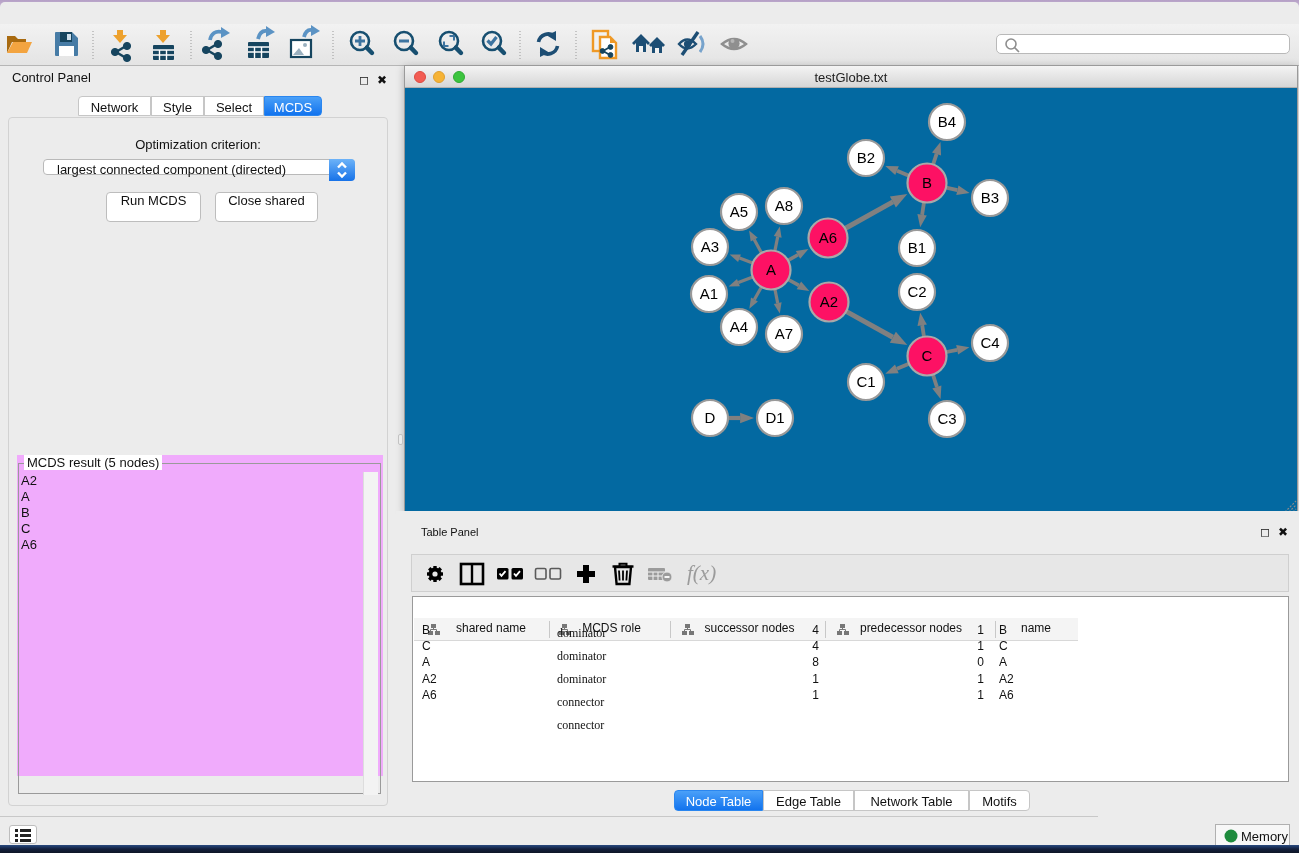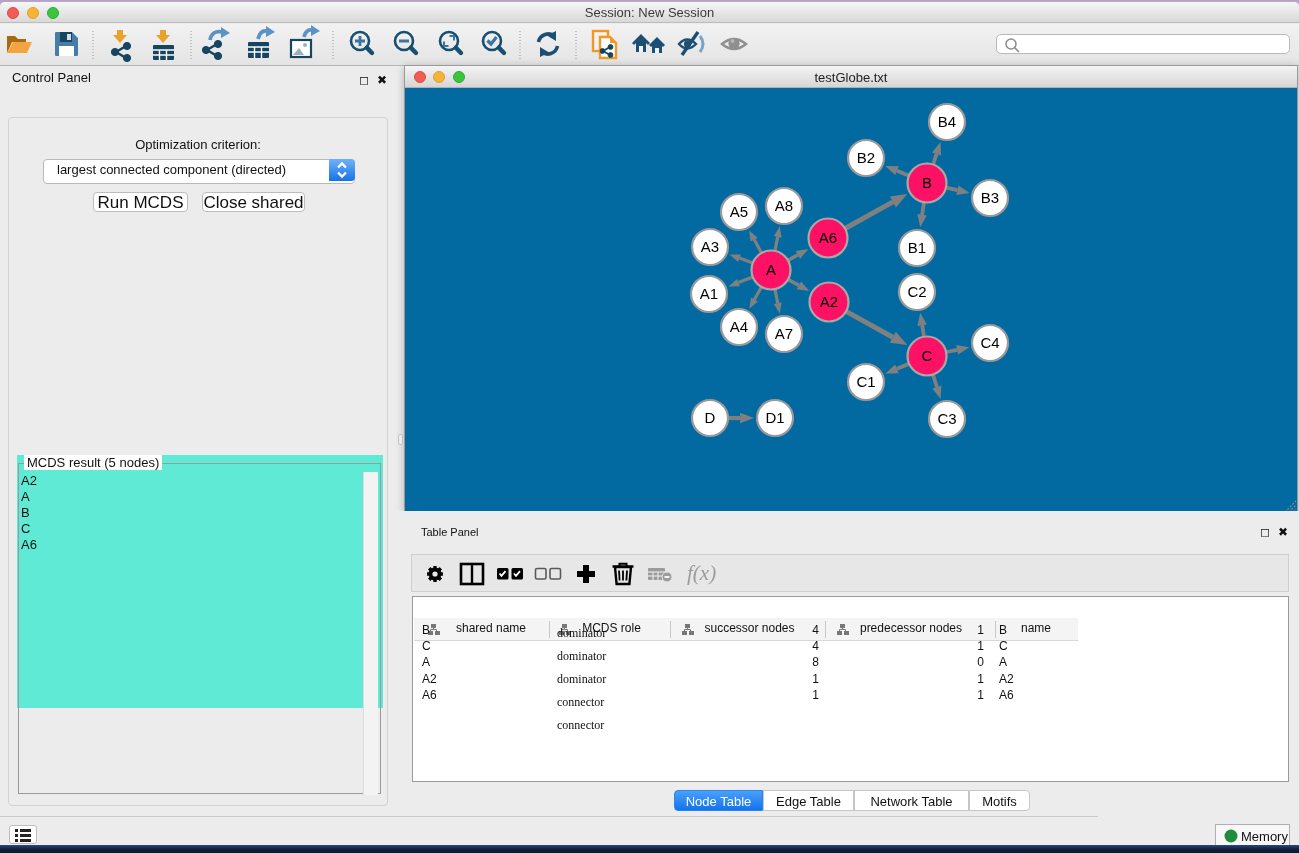--- a/index.html
+++ b/index.html
@@ -24,25 +24,25 @@
 
 #cp { left:0; top:64px; width:396px; height:746px; background:#ececec; }
 #cp-hdr { left:0; top:0; width:396px; height:30px; }
 #cp-hdr .txt { left:12px; top:4px; font-size:13px; color:#111; }
 .wbtn { font-size:12px; color:#111; top:7px; }
 #cp-tabs { left:0; top:30px; width:396px; height:22px; }
 .tab { position:absolute; top:0; height:20px; background:#fff; border:1px solid #c6c6c6; font-size:13px; text-align:center; padding-top:3px; color:#111; }
 .tab.sel { background:linear-gradient(#4aa0f8,#1273ee); color:#fff; border-color:#2a86ef; }
 #cp-inner { left:8px; top:51px; width:380px; height:689px; background:#ececec; border:1px solid #d2d2d2; border-radius:4px; }
 #opt-label { left:0; top:71px; width:396px; text-align:center; font-size:13px; color:#111; }
-#dropdown { left:43px; top:93px; width:312px; height:25px; background:#fff; border:1px solid #b9b9b9; border-radius:4px; }
+#dropdown { left:43px; top:93px; width:312px; height:16px; background:#fff; border:1px solid #b9b9b9; border-radius:4px; }
 #dropdown .txt { left:13px; top:2px; font-size:13px; color:#111; }
 #dropdown .stepper { right:-1px; top:-1px; width:26px; height:22px; background:linear-gradient(#6db3f8,#1772e8); border-radius:0 4px 4px 0; }
-.btn { position:absolute; height:20px; background:#fff; border:1px solid #bdbdbd; border-radius:4px; font-size:17px; text-align:center; color:#111; }
-#mcds-box { left:17px; top:389px; width:366px; height:253px; background:#5eead4; }
+.btn { position:absolute; height:30px; background:#fff; border:1px solid #bdbdbd; border-radius:4px; font-size:13px; text-align:center; color:#111;margin-left:13px; }
+#mcds-box { left:17px; top:389px; width:366px; height:321px; background:#f0abfc; }
 #mcds-box .gb-border { left:1px; top:8px; width:363px; height:331px; border:1px solid #9a9a9a; }
 #mcds-box .gb-label { left:7px; top:0px; background:#fff; padding:0 3px; font-size:13px; color:#111; }
 #mcds-list { left:4px; top:18px; width:345px; font-size:13px; color:#111; line-height:16px; }
 #mcds-scroll { left:346px; top:17px; width:15px; height:323px; background:#f3f3f3; border-left:1px solid #ddd; }
 
 #nw { left:404px; top:63px; width:894px; height:448px; background:#fff; border:1px solid #9a9a9a; box-shadow:0 2px 8px rgba(0,0,0,0.25); }
 #nw-titlebar { left:0; top:0; width:892px; height:22px; background:linear-gradient(#f4f4f4,#d6d6d6); border-bottom:1px solid #b0b0b0; }
 #nw-titlebar .t-red { left:9px; background:#f25c53; border:1px solid #dd4a41; }
 #nw-titlebar .t-yel { left:28px; background:#f6b335; border:1px solid #dfa02f; }
 #nw-titlebar .t-grn { left:48px; background:#3cc43e; border:1px solid #2fab34; }
@@ -63,26 +63,20 @@
 
 #statusbar { left:0; top:814px; width:1098px; height:29px; background:#ececec; border-top:1px solid #c8c8c8; }
 #sb-lbtn { left:9px; top:8px; width:28px; height:19px; background:#fff; border:1px solid #bdbdbd; border-radius:3px; }
 #sb-mem { left:1215px; top:7px; width:75px; height:22px; overflow:hidden; background:#f7f7f7; border:1px solid #b0b0b0; font-size:13px; color:#111; }
 </style>
 </head>
 <body>
 <div class="abs" id="desktop-top"></div>
 <div class="abs" id="desktop-bottom"></div>
 <div class="abs" id="win">
-  <div class="abs" id="titlebar">
-    <div class="abs tl t-red"></div>
-      <div class="abs tl t-yel"></div>
-      <div class="abs tl t-grn"></div>
-    <div class="abs title">Session: New Session</div>
-  </div>
   <div class="abs" id="toolbar">
     <svg class="abs" style="left:0;top:0" width="780" height="43">
       <g stroke="#999" stroke-dasharray="1,2" stroke-width="1">
         <line x1="93" y1="7" x2="93" y2="37"></line>
           <line x1="191" y1="7" x2="191" y2="37"></line>
         <line x1="333" y1="7" x2="333" y2="37"></line>
           <line x1="520" y1="7" x2="520" y2="37"></line>
         <line x1="576" y1="7" x2="576" y2="37"></line>
       </g>
 
@@ -229,20 +223,26 @@
         <circle cx="8" cy="8" r="5" fill="none" stroke="#8e8e8e" stroke-width="1.6"></circle>
         <line x1="11.5" y1="11.5" x2="16" y2="16" stroke="#8e8e8e" stroke-width="1.6"></line>
       </svg>
     </div>
   </div>
   <div class="abs" id="cp">
     <div class="abs" id="cp-hdr">
       <div class="abs txt">Control Panel</div>
       <div class="abs wbtn" style="left:359px;">◻</div>
       <div class="abs wbtn" style="left:377px;">✖</div>
+    </div>
+    <div class="abs" id="cp-tabs">
+      <div class="tab" style="left:78px; width:73px; border-radius:4px 0 0 0;">Network</div>
+      <div class="tab" style="left:151px; width:53px;">Style</div>
+      <div class="tab" style="left:204px; width:60px;">Select</div>
+      <div class="tab sel" style="left:264px; width:58px; border-radius:0 4px 4px 0;">MCDS</div>
     </div>
     <div class="abs" id="cp-inner"></div>
     <div class="abs" id="opt-label">Optimization criterion:</div>
     <div class="abs" id="dropdown">
       <div class="abs txt">largest connected component (directed)</div>
       <div class="abs stepper">
         <svg width="26" height="22">
           <path d="M9,8.5 L13,4.5 L17,8.5" fill="none" stroke="#fff" stroke-width="2.4"></path>
           <path d="M9,13.5 L13,17.5 L17,13.5" fill="none" stroke="#fff" stroke-width="2.4"></path>
         </svg>

